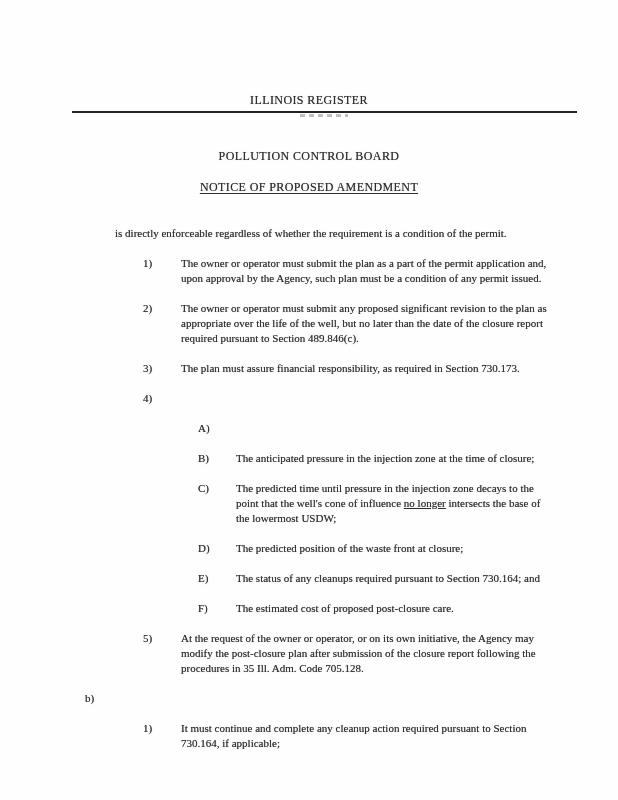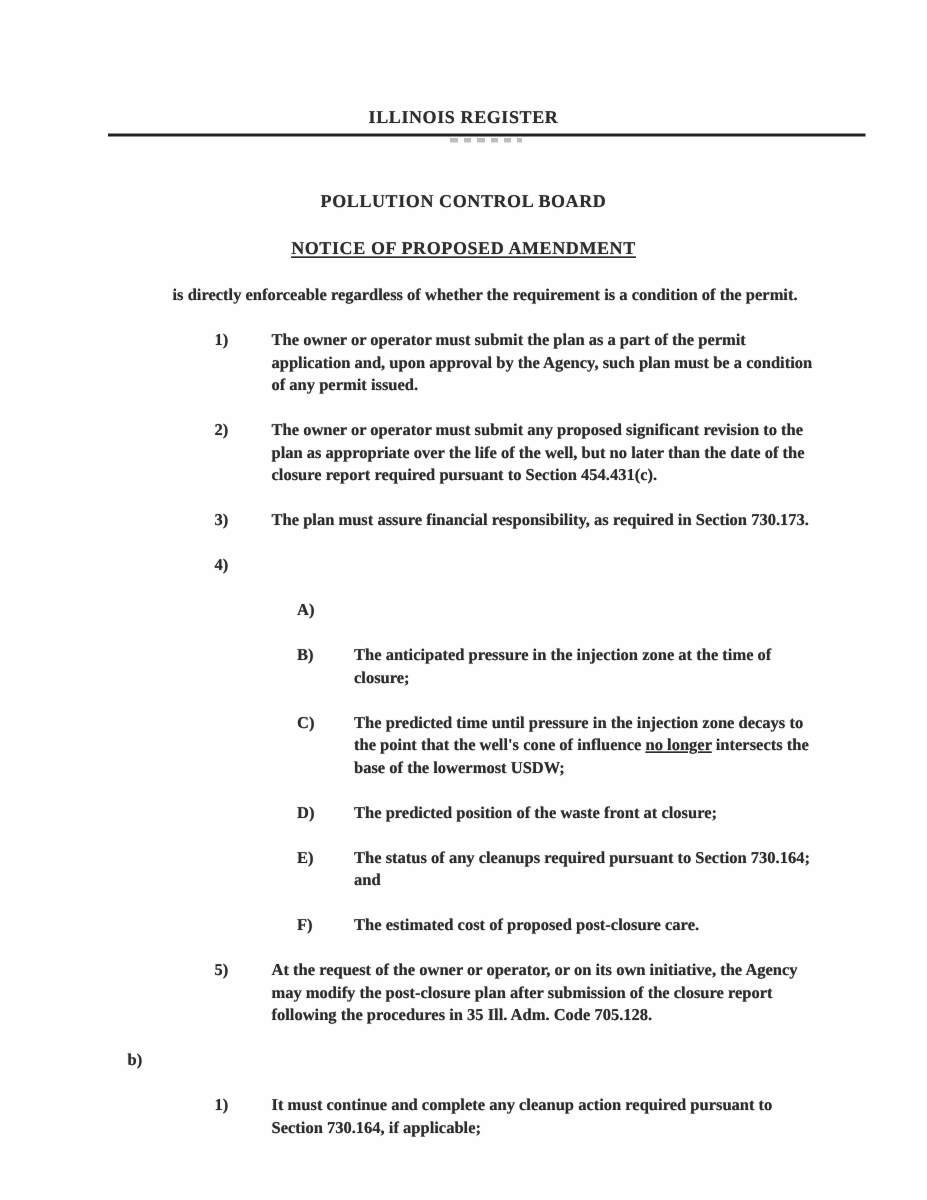--- a/index.html
+++ b/index.html
@@ -7,21 +7,21 @@
   .page {
     position: relative;
     width: 618px;
     height: 800px;
     background: #fefefe;
     overflow: hidden;
     font-family: "Liberation Serif", serif;
     color: #2e2e2e;
     text-shadow: 0 0 0.7px rgba(70,70,70,0.75);
   }
-  .page-inner { padding-top: 72px; font-weight: bold; }
+  .page-inner { padding-top: 94px; }
 
   .center-line {
     text-align: center;
     font-size: 12px;
     line-height: 13px;
     letter-spacing: 0.4px;
   }
   .notice { text-decoration: underline; text-underline-offset: 2px; line-height: 14px; }
 
   .rule {
@@ -39,21 +39,21 @@
     background: repeating-linear-gradient(90deg, #8a8a8a 0 5px, transparent 5px 9px);
     opacity: 0.55;
   }
 
   .board-title { margin-top: 33px; }
   .notice-title { margin-top: 17px; }
 
   .body-text { font-size: 11px; line-height: 15px; }
 
   .intro {
-    margin-top: 18px;
+    margin-top: 32px;
     margin-left: 115px;
     width: 437px;
   }
 
   .li { display: flex; margin-top: 15px; }
   .l1 { margin-left: 143px; }
   .l1 .marker { flex: none; width: 38px; }
   .l1 .itext  { flex: none; width: 368px; }
   .l2 { margin-left: 198px; }
   .l2 .marker { flex: none; width: 38px; }
@@ -80,21 +80,21 @@
 
     <div class="body-text intro">is directly enforceable regardless of whether the requirement is a condition of the permit.</div>
 
     <div class="body-text li l1">
       <span class="marker">1)</span>
       <span class="itext">The owner or operator must submit the plan as a part of the permit application and, upon approval by the Agency, such plan must be a condition of any permit issued.</span>
     </div>
 
     <div class="body-text li l1">
       <span class="marker">2)</span>
-      <span class="itext">The owner or operator must submit any proposed significant revision to the plan as appropriate over the life of the well, but no later than the date of the closure report required pursuant to Section 454.431(c).</span>
+      <span class="itext">The owner or operator must submit any proposed significant revision to the plan as appropriate over the life of the well, but no later than the date of the closure report required pursuant to Section 489.846(c).</span>
     </div>
 
     <div class="body-text li l1">
       <span class="marker">3)</span>
       <span class="itext">The plan must assure financial responsibility, as required in Section 730.173.</span>
     </div>
 
     <div class="body-text li l1">
       <span class="marker">4)</span>
     </div>

